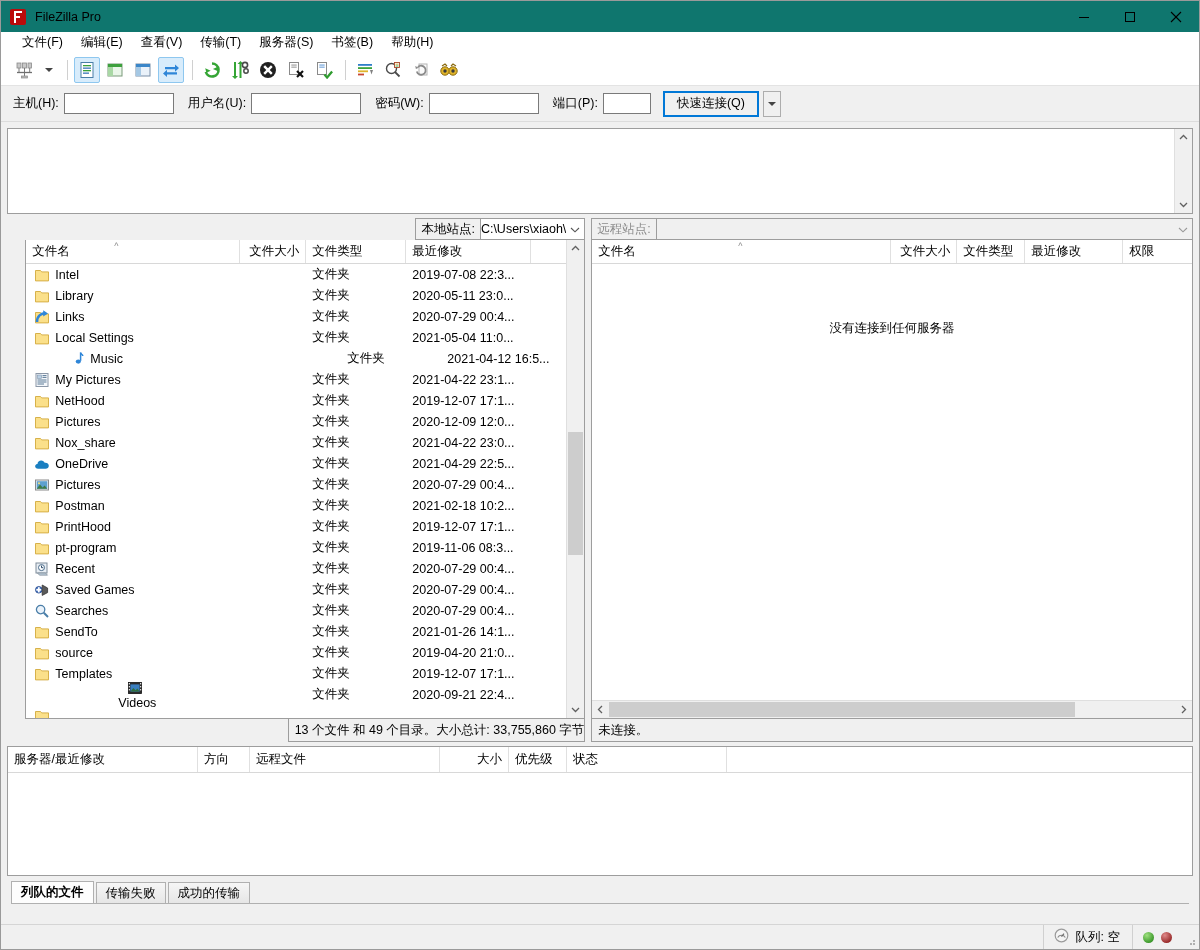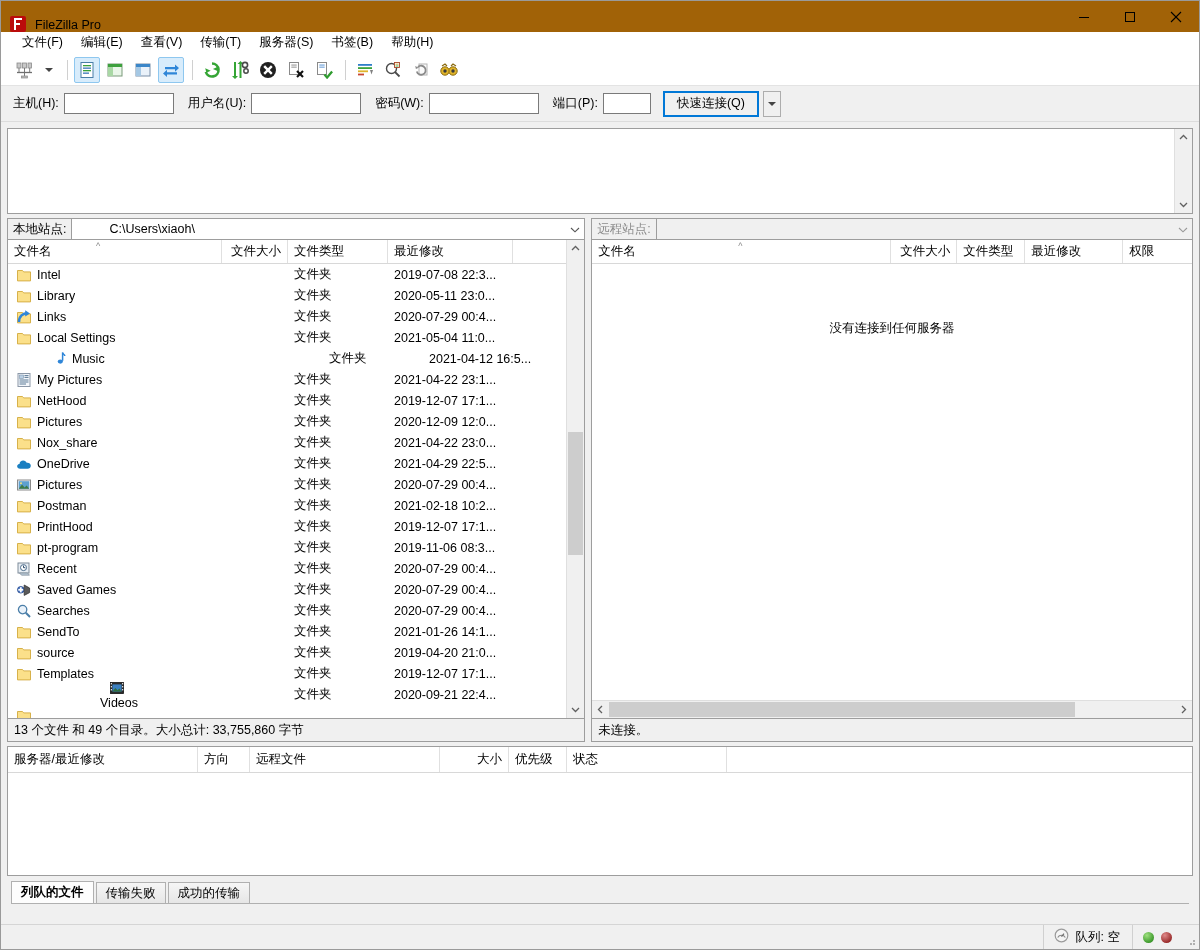--- a/index.html
+++ b/index.html
@@ -22,23 +22,23 @@
     border: 1px solid #9a9a9a;
     display: flex;
     flex-direction: column;
     background: #f0f0f0;
     position: relative;
   }
 
   
   .titlebar {
     height: 31px;
-    background: #a16207;
-    display: flex;
-    align-items: flex-end;
+    background: #0f766e;
+    display: flex;
+    align-items: center;
     flex: 0 0 auto;
   }
   .tb-logo {
     width: 16px; height: 16px;
     margin-left: 9px;
     background: #bb0b0b;
     border-radius: 2px;
     position: relative;
     flex: 0 0 auto;
   }
@@ -200,21 +200,21 @@
   }
 
   
   .panes {
     display: flex;
     margin: 4px 6px 0 6px;
     flex: 0 0 auto;
     height: 524px;
   }
   .pane { display: flex; flex-direction: column; }
-  .pane-local { width: 592px; }
+  .pane-local { width: 592px; align-items: flex-end; }
   .pane-gap { width: 6px; }
   .pane-remote { width: 616px; }
 
   .sitebar {
     display: flex;
     align-items: stretch;
     height: 22px;
     flex: 0 0 auto;
   }
   .site-label {
@@ -235,21 +235,20 @@
     display: flex;
     align-items: center;
     box-sizing: border-box;
   }
   .site-combo.disabled { background: #f0f0f0; }
   .site-value {
     flex: 1 1 auto;
     font-size: 12.5px;
     white-space: nowrap;
     overflow: hidden;
-    margin-left: 37px;
   }
   .combo-arrow {
     width: 18px;
     display: flex; align-items: center; justify-content: center;
     color: #555;
     flex: 0 0 auto;
   }
 
   .filepanel {
     flex: 1 1 auto;

